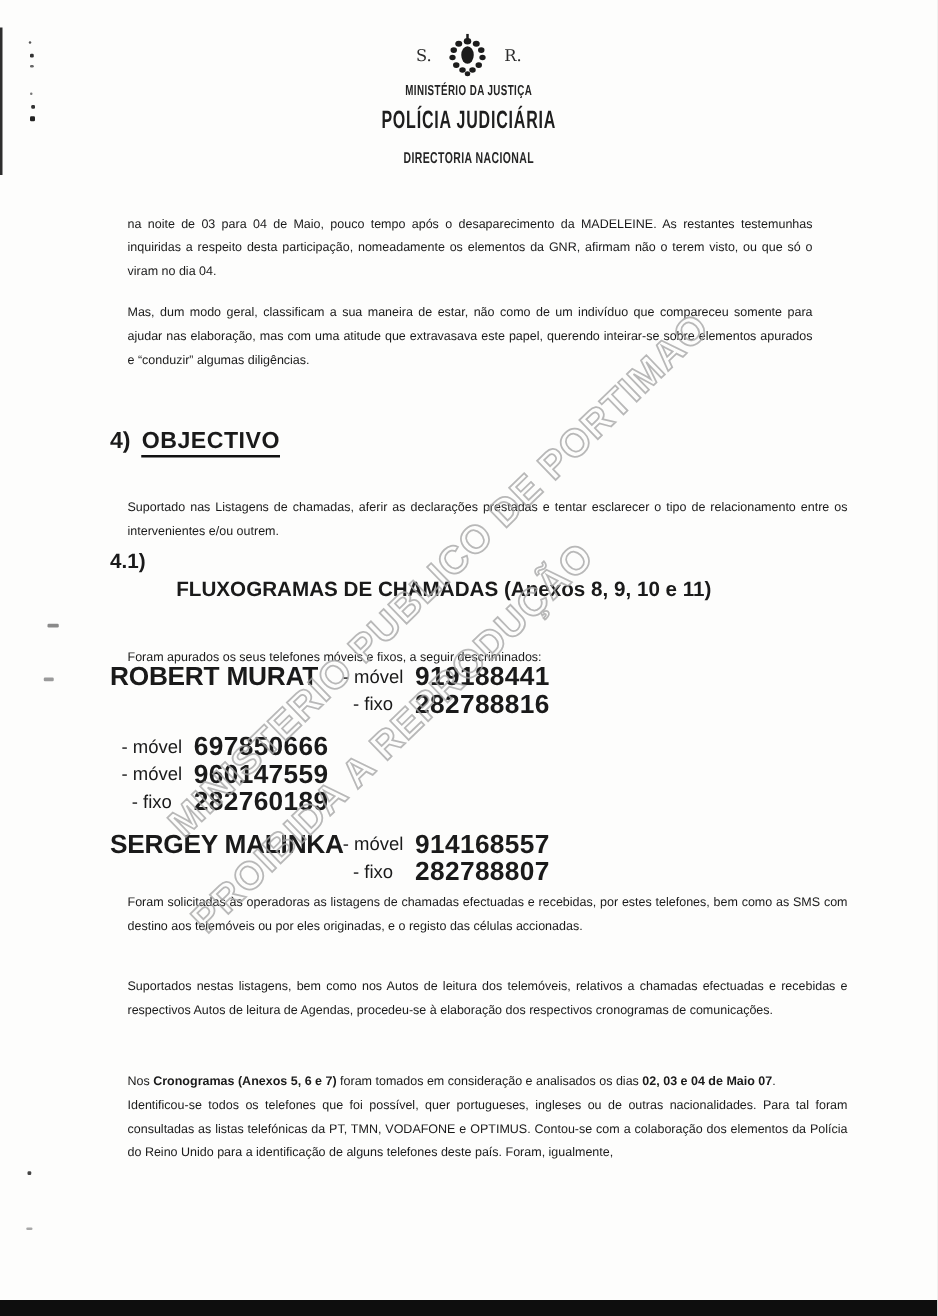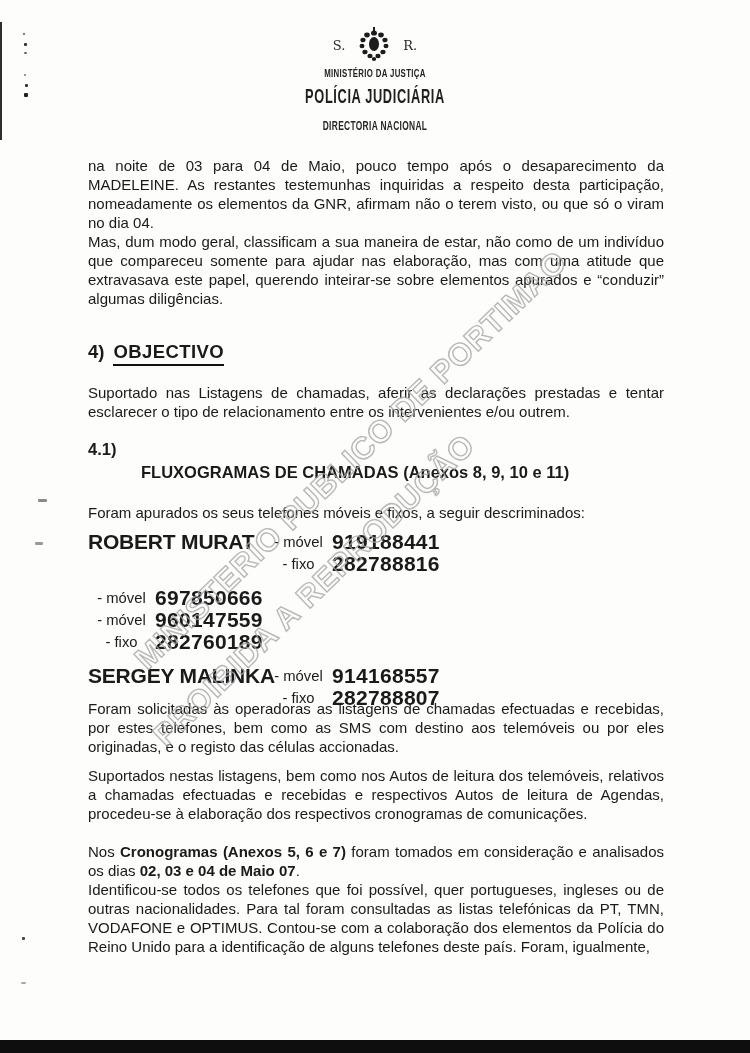--- a/index.html
+++ b/index.html
@@ -18,21 +18,21 @@
   .org-title{margin-top:6px;font-size:20px;font-weight:700;letter-spacing:1px;transform:scaleX(.64);transform-origin:center;white-space:nowrap;color:#1e1e1e;}
   .org-subtitle{margin-top:11px;font-size:12.5px;font-weight:700;letter-spacing:.5px;transform:scaleX(.67);transform-origin:center;white-space:nowrap;color:#262626;}
   
   .watermark{position:absolute;left:125px;top:648px;transform:rotate(-44deg);transform-origin:0 0;z-index:5;pointer-events:none;}
   .wm-line{font-size:31px;font-weight:700;letter-spacing:1px;white-space:nowrap;line-height:44px;
     color:rgba(255,255,255,0);-webkit-text-stroke:1.4px rgba(166,166,166,.8);}
   .wm2{margin-top:24px;margin-left:-40px;}
   
   .content{position:absolute;inset:0;z-index:2;}
   .blk{position:absolute;left:88px;width:576px;}
-  .content p{margin:0;font-size:15px;line-height:19px;text-align:justify;}
+  .content p{margin:14px;font-size:10px;line-height:19px;text-align:justify;}
   .h4{display:flex;gap:9px;font-size:18.5px;font-weight:700;}
   .h4title{border-bottom:2.5px solid #111;padding-bottom:1px;letter-spacing:.4px;}
   .h41{font-size:16.5px;font-weight:700;line-height:23px;}
   .h41row{display:flex;}
   .h41num{width:47px;flex:none;}
   .h41 .indent{margin-left:53px;}
   
   .phone-entry{display:flex;line-height:22px;}
   .phone-entry + .phone-entry{margin-top:12px;}
   .pname{width:177px;flex:none;font-weight:700;font-size:21px;letter-spacing:-.2px;white-space:nowrap;}

